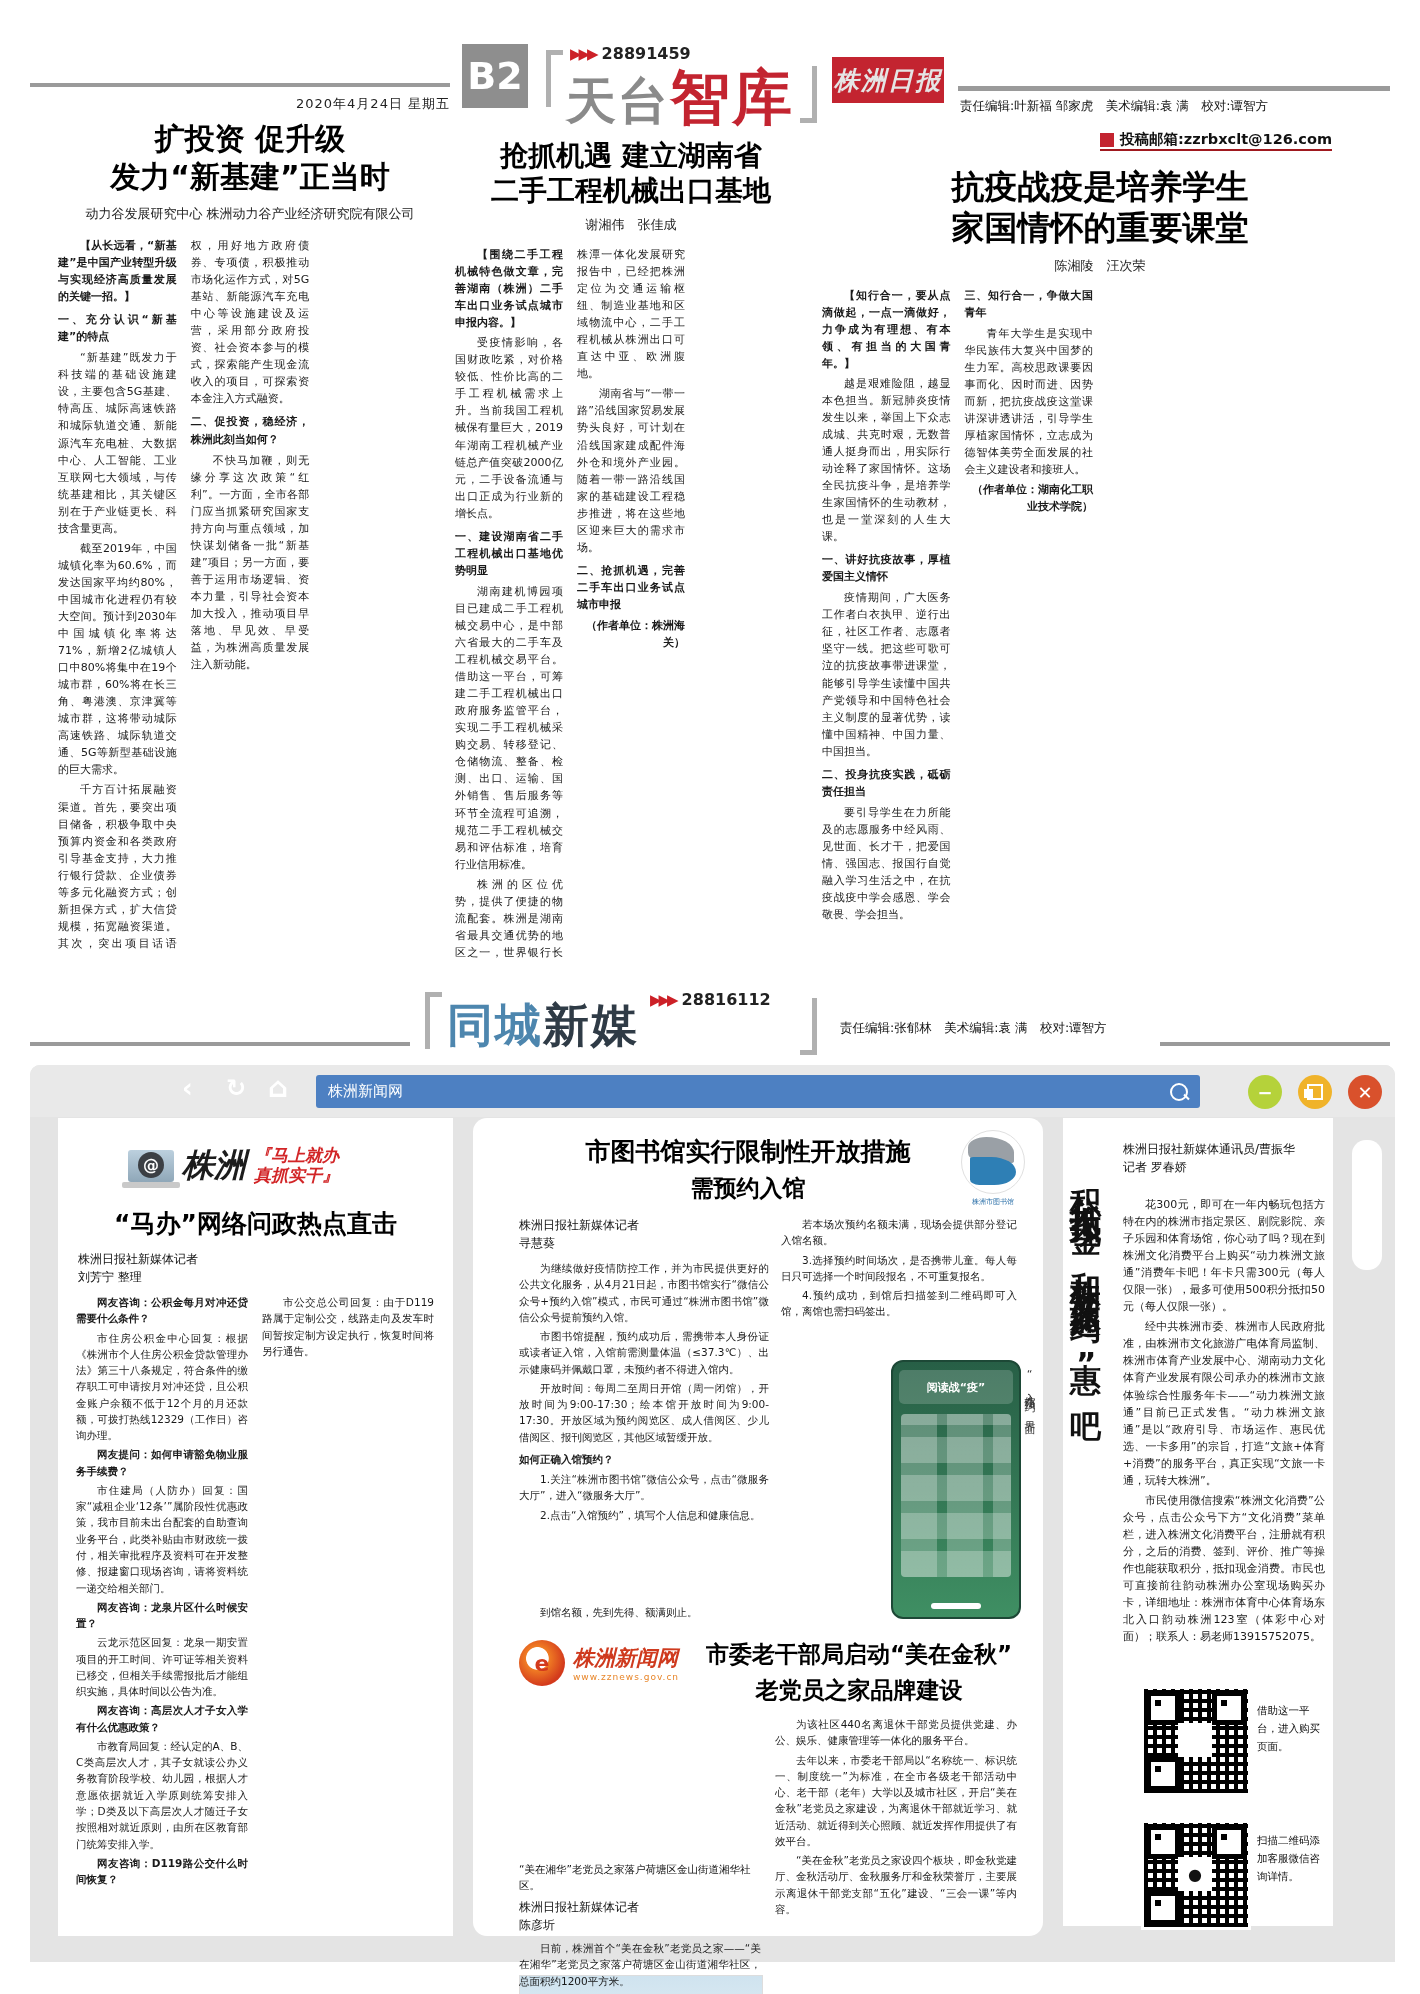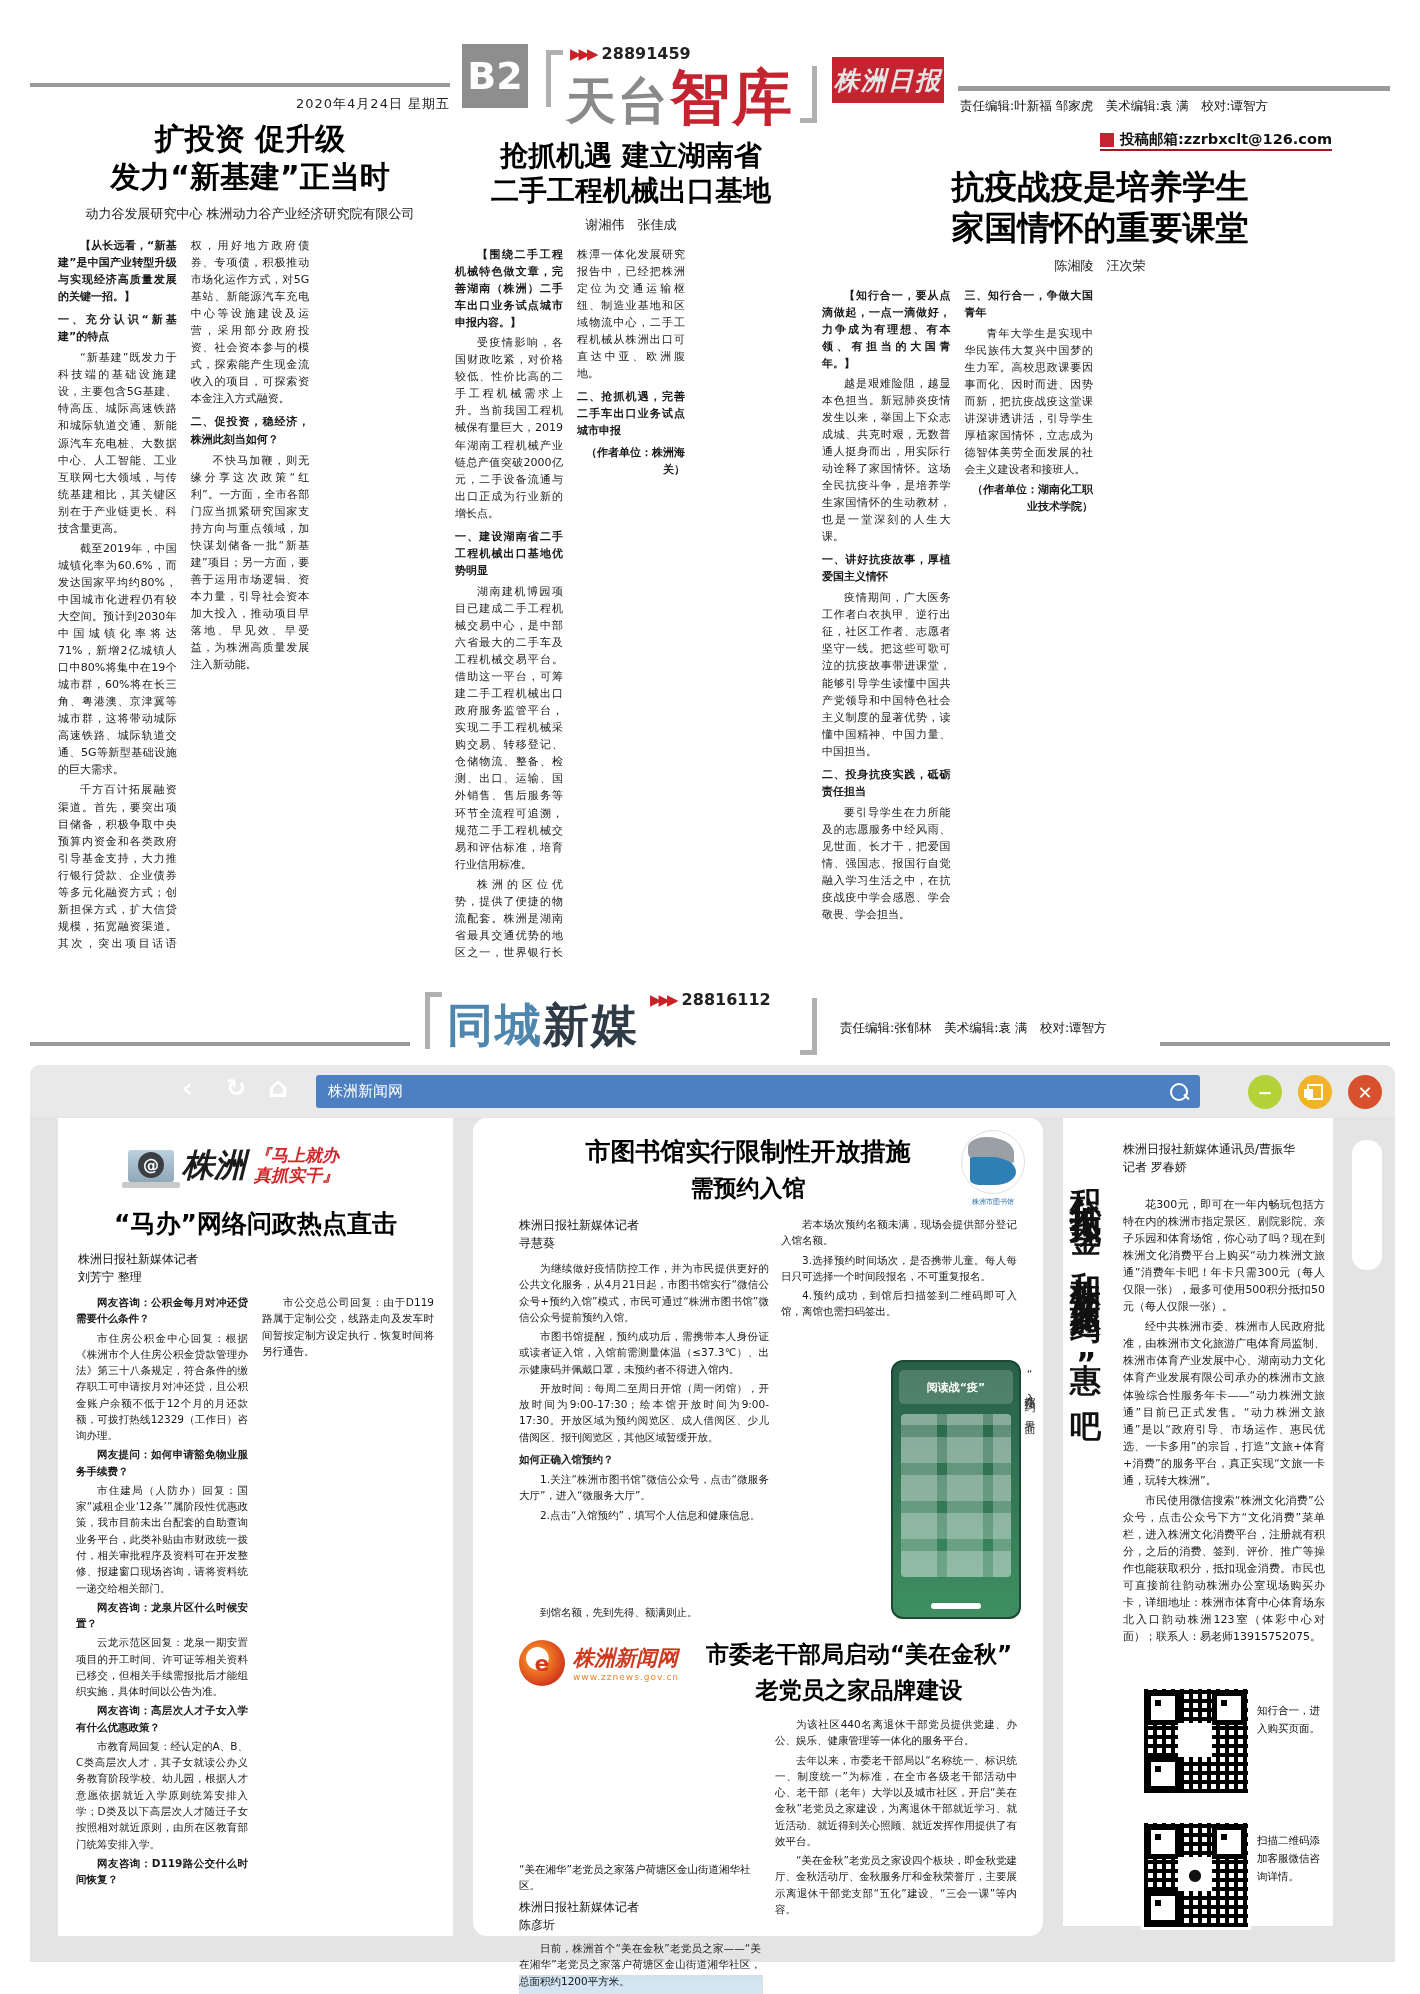--- a/index.html
+++ b/index.html
@@ -137,20 +137,21 @@
   <div class="abs" style="left:455px;top:138px;width:352px;">
     <div class="h1" style="font-size:28px;">抢抓机遇  建立湖南省</div>
     <div class="h1" style="font-size:28px;">二手工程机械出口基地</div>
     <div class="byline" style="margin-top:8px;">谢湘伟　张佳成</div>
     <div class="cols c3" style="margin-top:12px;height:716px;">
         <p class="para lead">【围绕二手工程机械特色做文章，完善湖南（株洲）二手车出口业务试点城市申报内容。】</p>
         <p class="para">受疫情影响，各国财政吃紧，对价格较低、性价比高的二手工程机械需求上升。当前我国工程机械保有量巨大，2019年湖南工程机械产业链总产值突破2000亿元，二手设备流通与出口正成为行业新的增长点。</p>
         <p class="para head">一、建设湖南省二手工程机械出口基地优势明显</p>
         <p class="para">湖南建机博园项目已建成二手工程机械交易中心，是中部六省最大的二手车及工程机械交易平台。借助这一平台，可筹建二手工程机械出口政府服务监管平台，实现二手工程机械采购交易、转移登记、仓储物流、整备、检测、出口、运输、国外销售、售后服务等环节全流程可追溯，规范二手工程机械交易和评估标准，培育行业信用标准。</p>
         <p class="para">株洲的区位优势，提供了便捷的物流配套。株洲是湖南省最具交通优势的地区之一，世界银行长株潭一体化发展研究报告中，已经把株洲定位为交通运输枢纽、制造业基地和区域物流中心，二手工程机械从株洲出口可直达中亚、欧洲腹地。</p>
+        <p class="para">湖南省与“一带一路”沿线国家贸易发展势头良好，可计划在沿线国家建成配件海外仓和境外产业园。随着一带一路沿线国家的基础建设工程稳步推进，将在这些地区迎来巨大的需求市场。</p>
         <p class="para head">二、抢抓机遇，完善二手车出口业务试点城市申报</p>
         <p class="para attrib">（作者单位：株洲海关）</p>
       </div>
   </div>
 
   <div class="abs" style="left:822px;top:166px;width:556px;">
     <div class="h1" style="font-size:33px;">抗疫战疫是培养学生</div>
     <div class="h1" style="font-size:33px;">家国情怀的重要课堂</div>
     <div class="byline" style="margin-top:8px;">陈湘陵　汪次荣</div>
     <div class="cols c4" style="margin-top:12px;height:676px;">
@@ -319,21 +320,21 @@
           <p class="para">经中共株洲市委、株洲市人民政府批准，由株洲市文化旅游广电体育局监制、株洲市体育产业发展中心、湖南动力文化体育产业发展有限公司承办的株洲市文旅体验综合性服务年卡——“动力株洲文旅通”目前已正式发售。“动力株洲文旅通”是以“政府引导、市场运作、惠民优选、一卡多用”的宗旨，打造“文旅+体育+消费”的服务平台，真正实现“文旅一卡通，玩转大株洲”。</p>
           <p class="para">市民使用微信搜索“株洲文化消费”公众号，点击公众号下方“文化消费”菜单栏，进入株洲文化消费平台，注册就有积分，之后的消费、签到、评价、推广等操作也能获取积分，抵扣现金消费。市民也可直接前往韵动株洲办公室现场购买办卡，详细地址：株洲市体育中心体育场东北入口韵动株洲123室（体彩中心对面）；联系人：易老师13915752075。</p>
         </div>
 
       <div class="qr" style="left:78px;top:568px;width:104px;height:104px;">
         <span class="eye" style="left:2px;top:2px;"></span>
           <span class="eye" style="right:2px;top:2px;"></span>
           <span class="eye" style="left:2px;bottom:2px;"></span>
         <span class="ctr"></span>
       </div>
-      <div class="abs qr-cap" style="left:194px;top:584px;width:66px;">知行合一，进入购买页面。</div>
+      <div class="abs qr-cap" style="left:194px;top:584px;width:66px;">借助这一平台，进入购买页面。</div>
 
       <div class="qr" style="left:78px;top:702px;width:104px;height:104px;">
         <span class="eye" style="left:2px;top:2px;"></span>
           <span class="eye" style="right:2px;top:2px;"></span>
           <span class="eye" style="left:2px;bottom:2px;"></span>
         <span class="ctr">●</span>
       </div>
       <div class="abs qr-cap" style="left:194px;top:714px;width:66px;">扫描二维码添加客服微信咨询详情。</div>
     </div>
 

